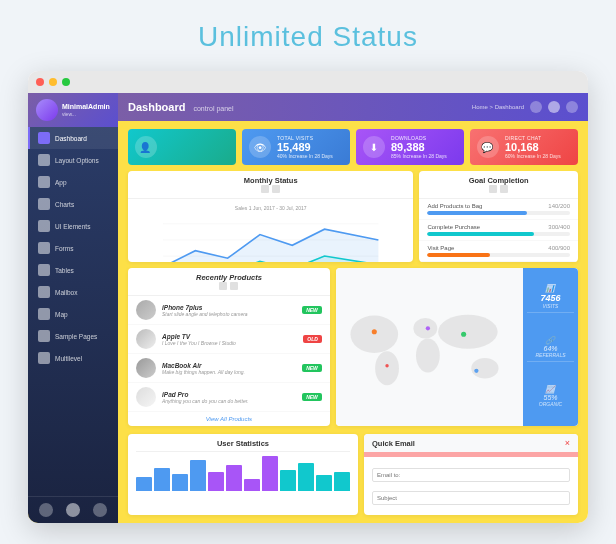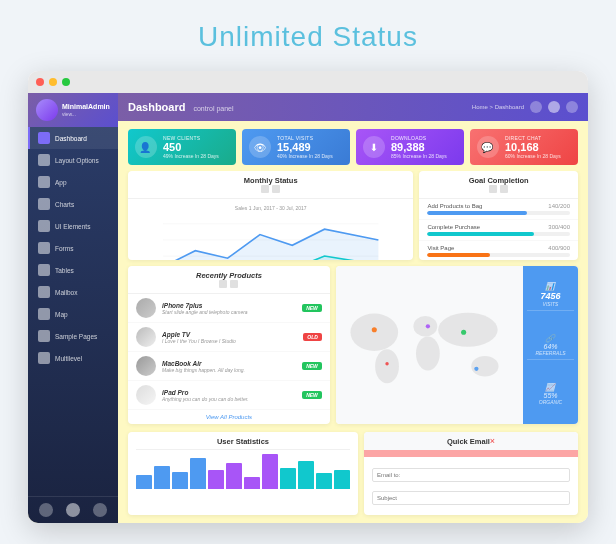--- a/index.html
+++ b/index.html
@@ -41,21 +41,21 @@
       border-radius: 50%;
     }
     .dot-red { background: #ff5f56; }
     .dot-yellow { background: #ffbd2e; }
     .dot-green { background: #27c93f; }
 
     
     .dashboard {
       display: flex;
       height: 430px;
-      background: #fef9c3;
+      background: #fde047;
     }
 
     
     .sidebar {
       width: 90px;
       background: linear-gradient(180deg, #2c3e6b 0%, #1a2340 100%);
       display: flex;
       flex-direction: column;
       flex-shrink: 0;
     }
@@ -451,23 +451,23 @@
       flex: 1;
       background: #fff;
       border-radius: 4px;
       box-shadow: 0 1px 4px rgba(0,0,0,0.07);
       overflow: hidden;
     }
     .quick-email-header {
       background: #f8f9fa;
       padding: 4px 8px;
       display: flex;
-      justify-content: center;
-      align-items: center;
-      border-bottom: 7px solid #fca5a5;
+      justify-content: space-between;
+      align-items: center;
+      border-bottom: 5px solid #fca5a5;
     }
     .email-form {
       padding: 6px 8px;
     }
     .email-field {
       width: 100%;
       height: 14px;
       border: 1px solid #e0e0e0;
       border-radius: 2px;
       margin-bottom: 4px;
@@ -569,25 +569,20 @@
           <span class="breadcrumb">Home &gt; Dashboard</span>
           <div class="header-icon"></div>
           <div class="header-icon" style="background:rgba(255,255,255,0.5);"></div>
           <div class="header-icon"></div>
         </div>
       </div>
 
       <div class="stat-cards">
         <div class="stat-card stat-card-green">
           <div class="stat-card-icon">👤</div>
-          <div class="stat-card-info">
-            <div class="stat-card-label">NEW CLIENTS</div>
-            <div class="stat-card-number">450</div>
-            <div class="stat-card-change">49% Increase In 28 Days</div>
-          </div>
         </div>
         <div class="stat-card stat-card-blue">
           <div class="stat-card-icon">👁</div>
           <div class="stat-card-info">
             <div class="stat-card-label">TOTAL VISITS</div>
             <div class="stat-card-number">15,489</div>
             <div class="stat-card-change">40% Increase In 28 Days</div>
           </div>
         </div>
         <div class="stat-card stat-card-purple">

